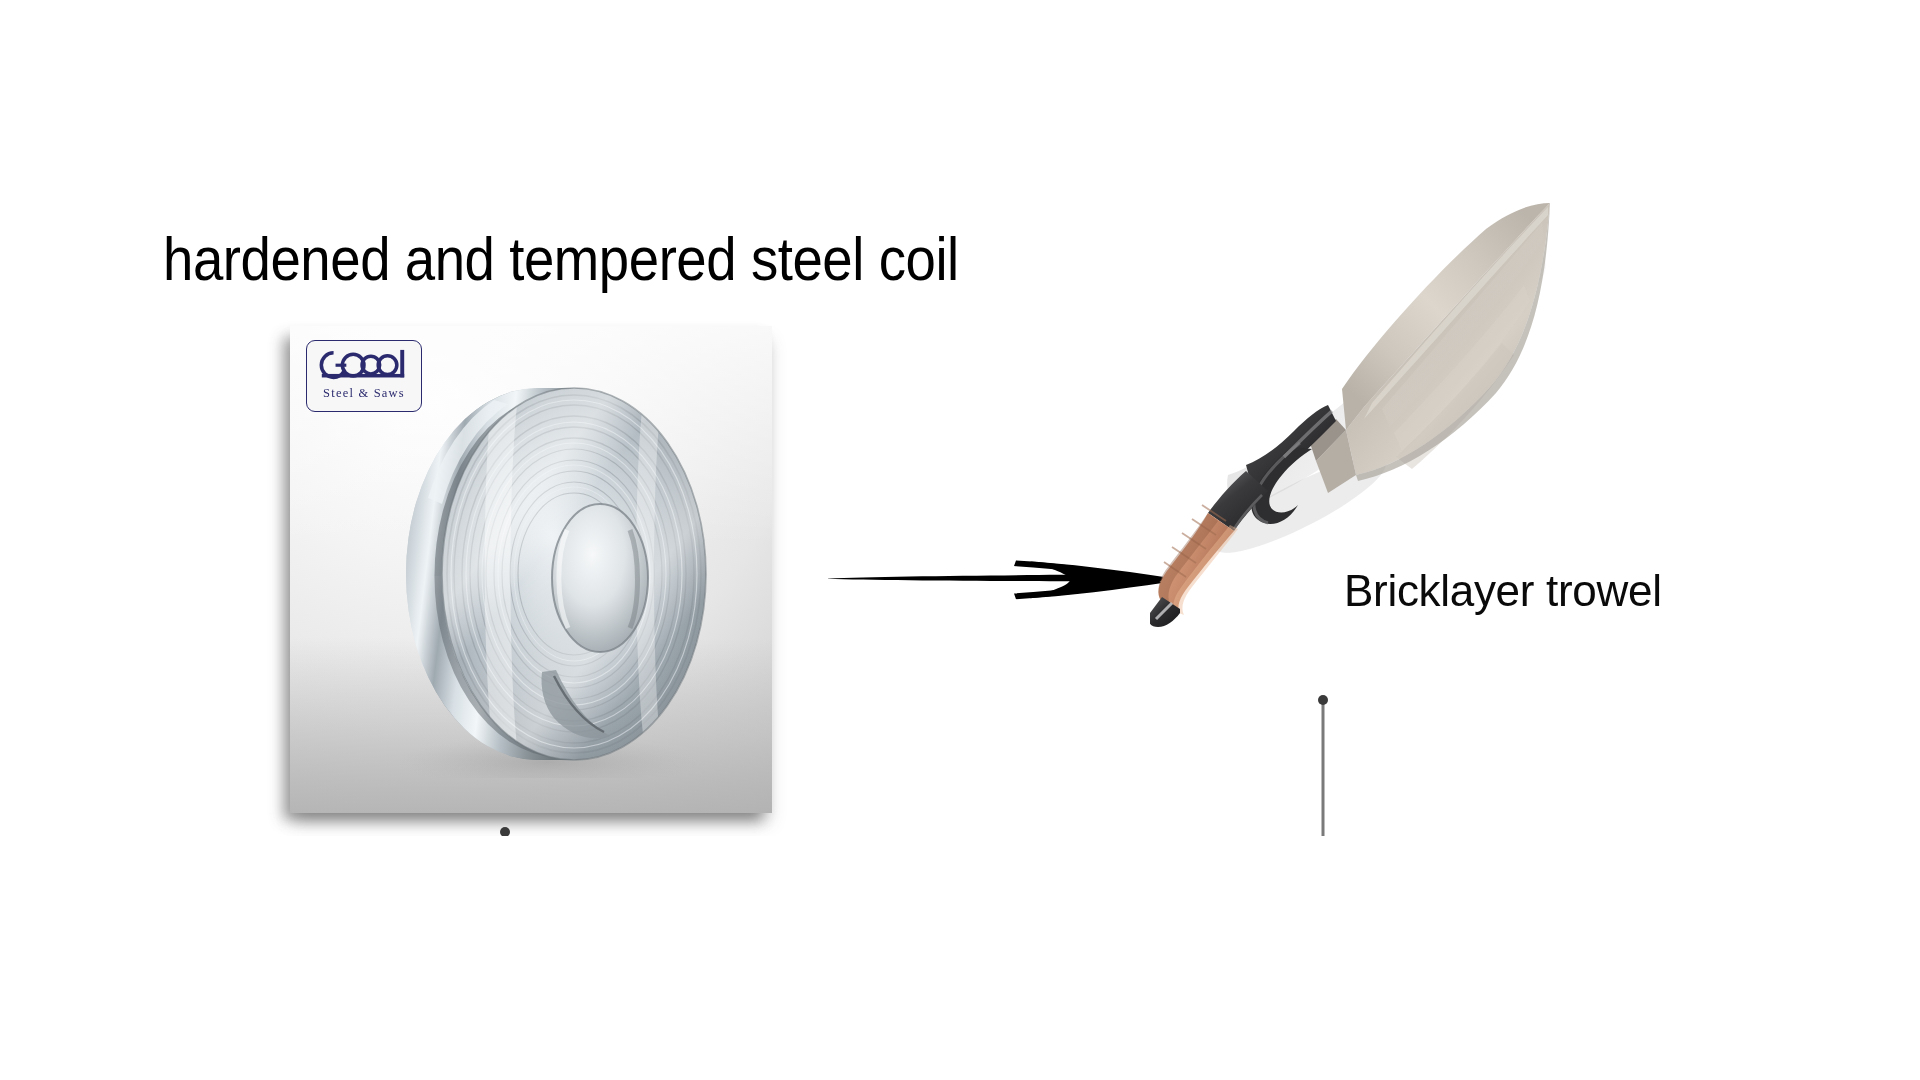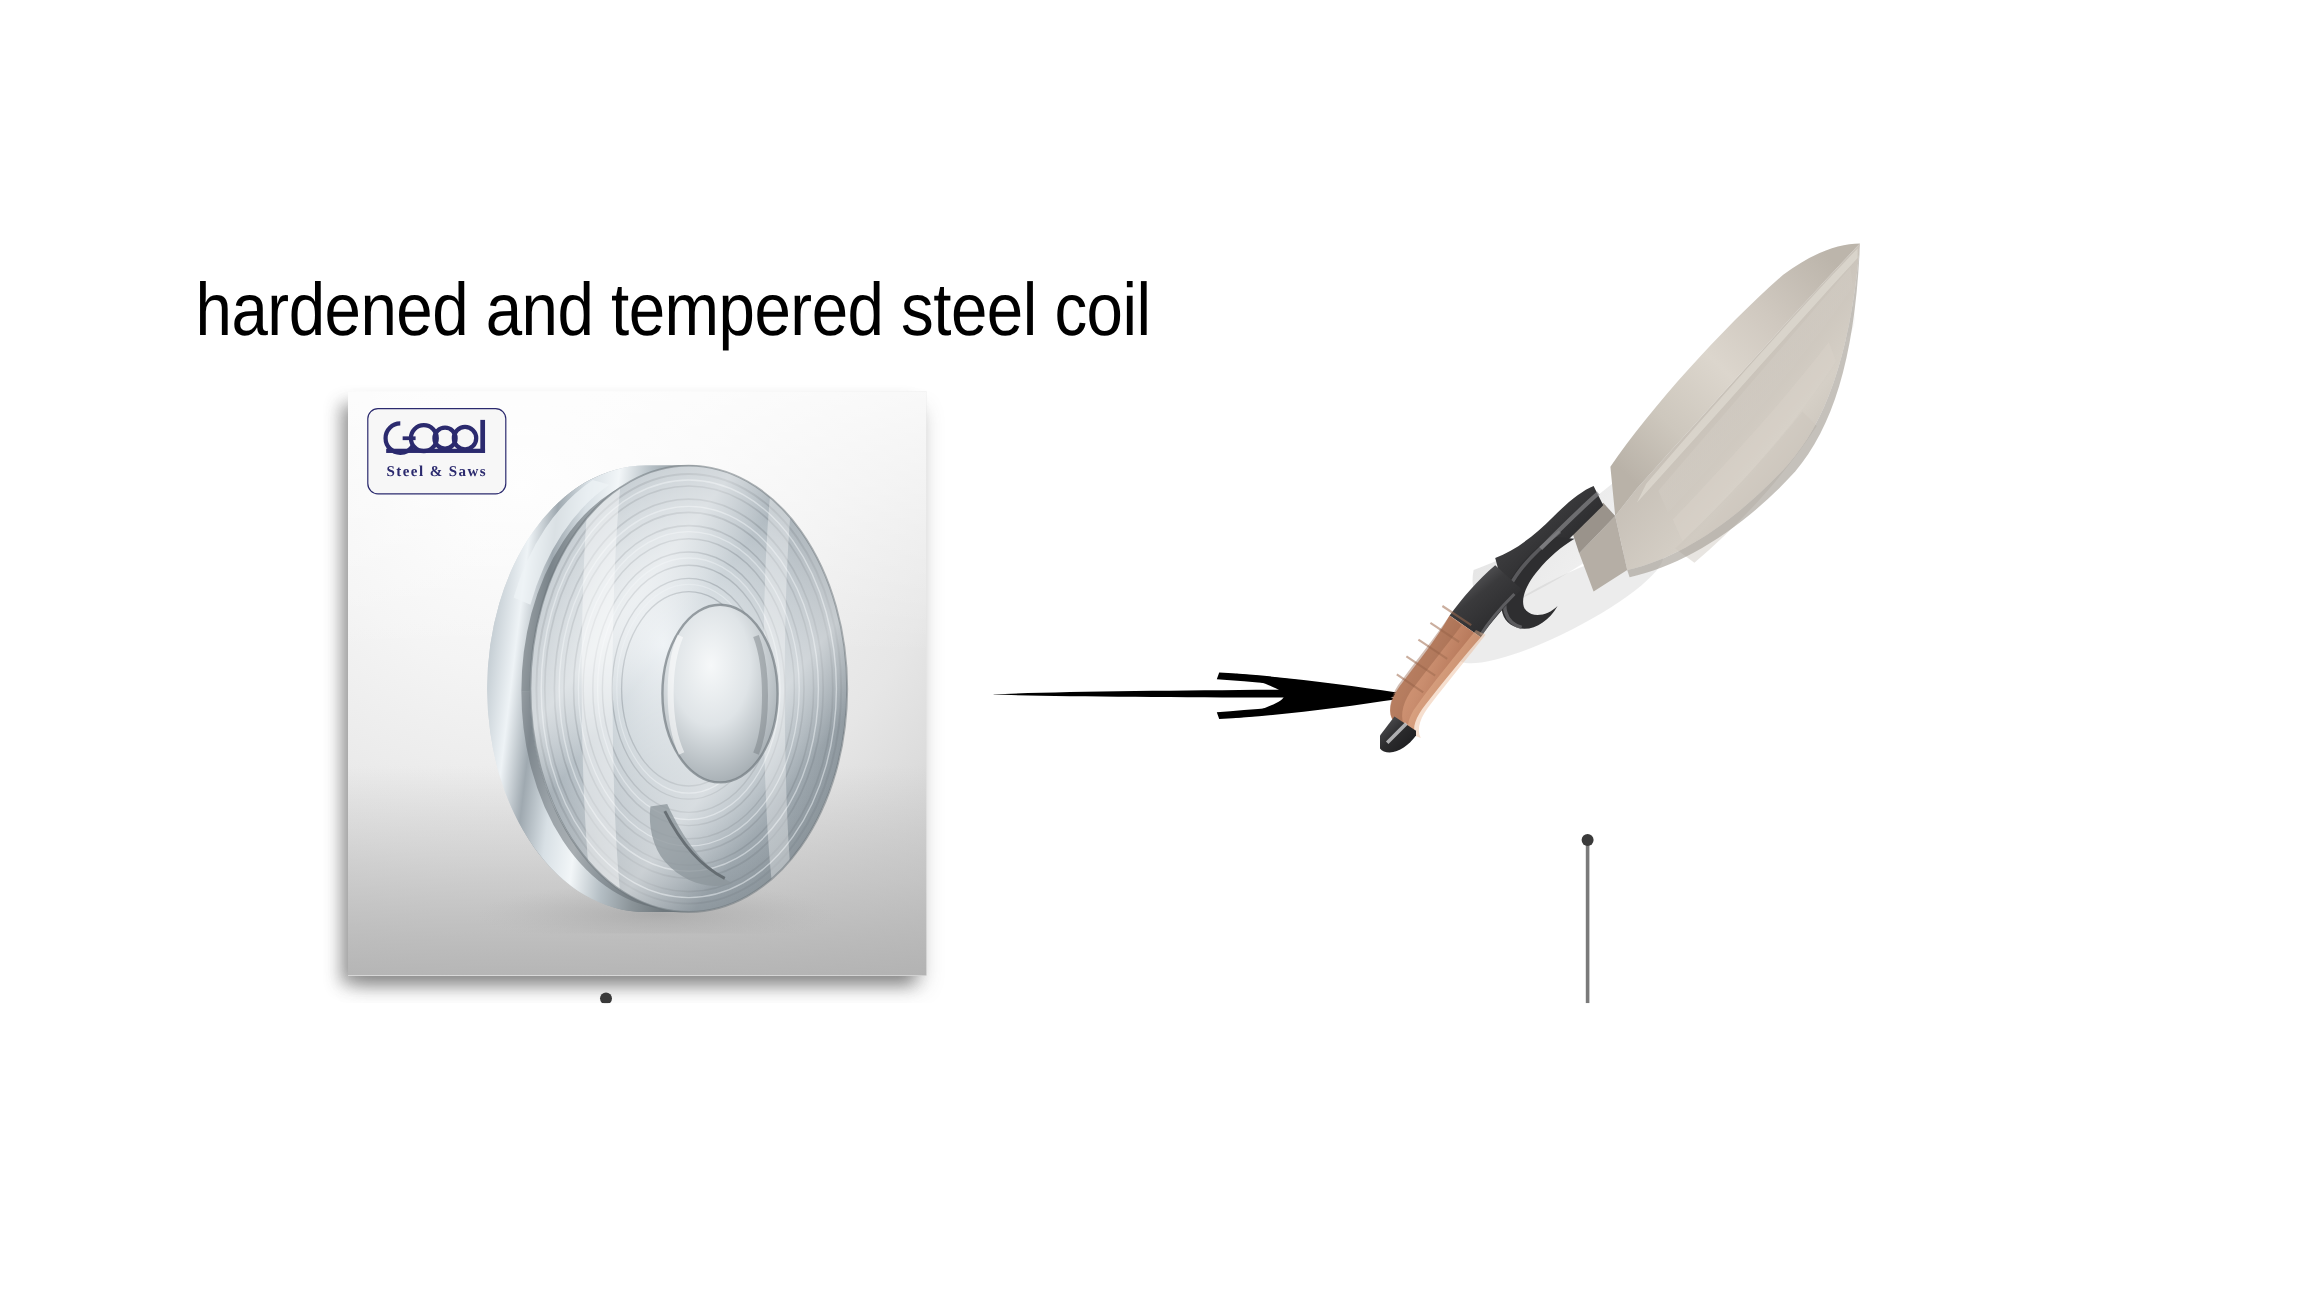--- a/index.html
+++ b/index.html
@@ -81,21 +81,21 @@
   }
   #coil-logo .mark {
     position: relative;
     height: 40px;
     width: 100%;
   }
   #coil-logo .mark svg { display: block; }
   #coil-logo .logo-sub {
     font-family: "Liberation Serif", serif;
     font-size: 12.5px;
-    font-weight: 700;
+    font-weight: 400;
     color: #2b2a6e;
     text-align: center;
     letter-spacing: 1.2px;
     line-height: 14px;
     margin-top: 1px;
     white-space: nowrap;
   }
 
   
   #coil-art {
@@ -458,20 +458,21 @@
       <path d="M 58 338 C 46 356 30 376 18 392 C 10 402 6 414 10 424
                L 20 430 C 16 420 20 408 28 398 C 40 382 56 362 68 346 Z" fill="#8e5a41" opacity="0.4"></path>
 
       <path d="M 30 438 C 24 446 16 452 8 452
                C 0 452 -4 446 0 438
                L 12 422 L 30 434 Z" fill="url(#buttG)"></path>
       <path d="M 22 428 L 6 444" fill="none" stroke="#cfcfd2" stroke-width="3" opacity="0.8"></path>
     </svg>
   </div>
 
+  <div id="trowel-label">Bricklayer trowel</div>
 
   <div id="connector">
     <svg viewBox="0 0 880 320" xmlns="http://www.w3.org/2000/svg">
 
       <path d="M 25 147 L 25 287 L 843 287 L 843 15" fill="none" stroke="#7a7a7a" stroke-width="3" stroke-linejoin="miter"></path>
       <circle cx="25" cy="147" r="5" fill="#3a3a3a"></circle>
       <circle cx="843" cy="15" r="5" fill="#3a3a3a"></circle>
     </svg>
   </div>
 

